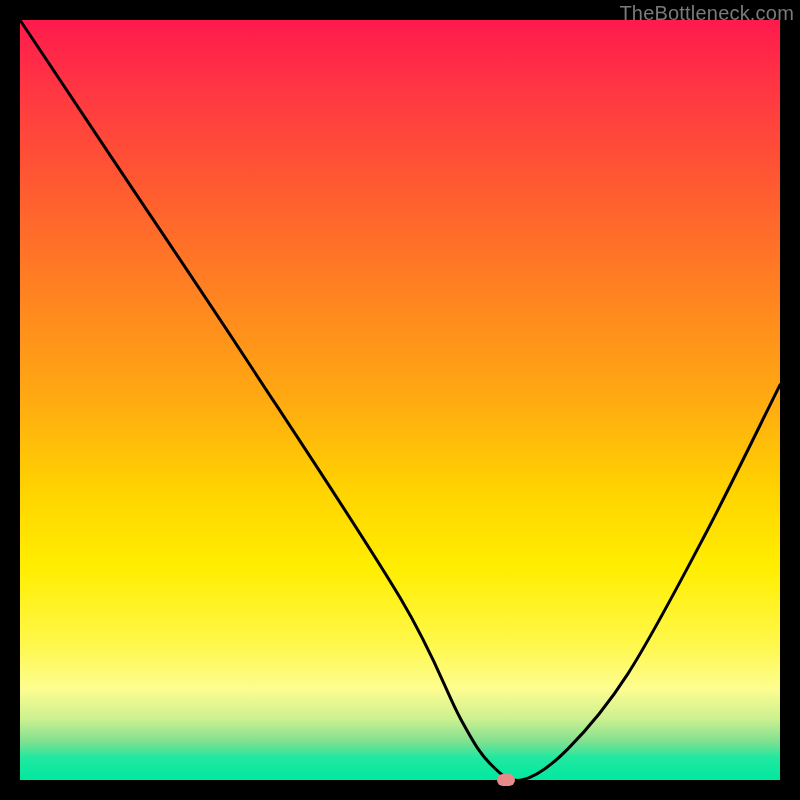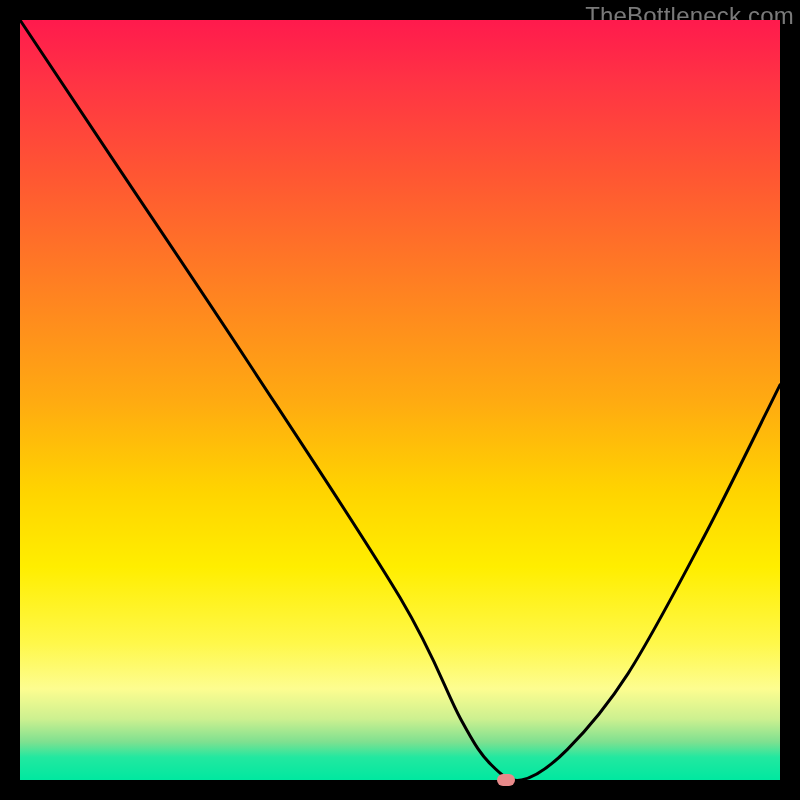--- a/index.html
+++ b/index.html
@@ -42,21 +42,21 @@
       #7ee090 95%,
       #22e8a0 97%,
       #00e8a0 100%
     );
   }
   .watermark {
     position: absolute;
     top: 2px;
     right: 6px;
     font-family: Arial, Helvetica, sans-serif;
-    font-size: 24px;
+    font-size: 20px;
     color: #7a7a7a;
     font-weight: 500;
     letter-spacing: 0.2px;
   }
   svg.curve {
     position: absolute;
     left: 0;
     top: 0;
     width: 760px;
     height: 760px;

